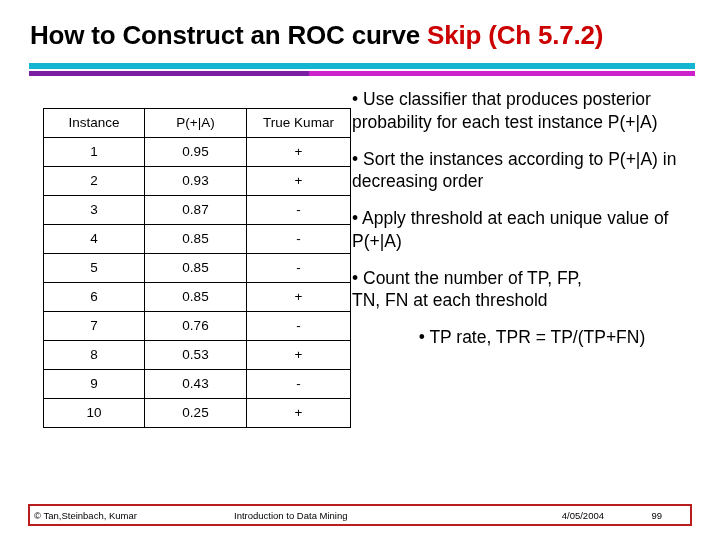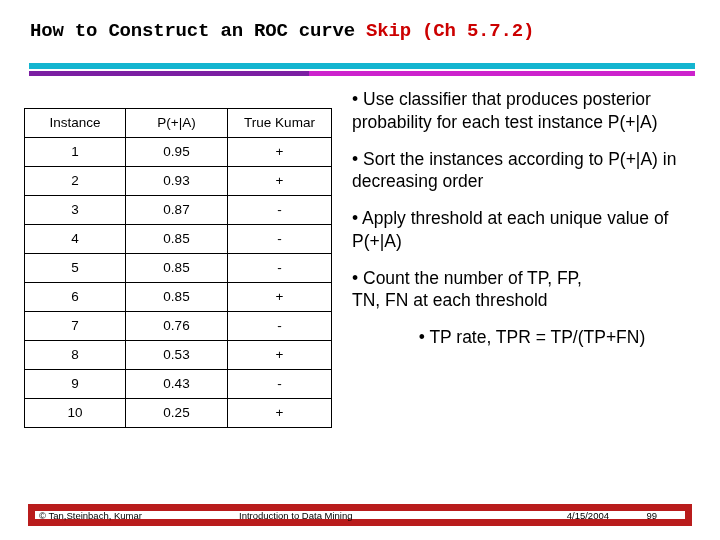--- a/index.html
+++ b/index.html
@@ -14,26 +14,25 @@
     overflow: hidden;
     position: relative;
   }
 
   
   #slide-title {
     position: absolute;
     left: 30px;
     top: 20px;
     width: 665px;
-    font-size: 19px;
+    font-size: 26px;
     font-weight: bold;
     color: #000000;
     letter-spacing: -0.2px;
     white-space: nowrap;
-    font-family: Liberation Mono, monospace;
   }
   #slide-title .accent {
     color: #cc0000;
   }
 
   
   #divider-group {
     position: absolute;
     left: 29px;
     top: 63px;
@@ -56,21 +55,21 @@
     background: #7b1fa2;
   }
   .bar-magenta {
     flex: 1;
     background: #cc22cc;
   }
 
   
   #roc-table {
     position: absolute;
-    left: 24px;
+    left: 43px;
     top: 108px;
     width: 307px;
     border-collapse: collapse;
     table-layout: fixed;
   }
   #roc-table td, #roc-table th {
     border: 1.6px solid #000000;
     text-align: center;
     font-size: 13.5px;
     font-weight: normal;
@@ -100,21 +99,21 @@
   }
   .bullet.b-center { text-align: center; margin-top: 7px; }
 
   
   #footer-bar {
     position: absolute;
     left: 28px;
     top: 504px;
     width: 664px;
     height: 22px;
-    border: 7px solid #b91c1c;
+    border: 2px solid #b91c1c;
     box-sizing: border-box;
     background: #ffffff;
     display: flex;
     align-items: center;
     font-size: 9.5px;
     color: #000000;
   }
   #footer-copyright { margin-left: 4px;  width: 200px; }
   #footer-center    { width: 250px; }
   #footer-date      { width: 120px; text-align: right; }
@@ -208,15 +207,15 @@
   <div class="bullet">• Sort the instances according to P(+|A) in decreasing order</div>
   <div class="bullet">• Apply threshold at each unique value of P(+|A)</div>
   <div class="bullet">• Count the number of TP, FP,
    TN, FN at each threshold</div>
   <div class="bullet b-center">• TP rate, TPR = TP/(TP+FN)</div>
 </div>
 
 <div id="footer-bar">
   <span id="footer-copyright">© Tan,Steinbach, Kumar</span>
   <span id="footer-center">Introduction to Data Mining</span>
-  <span id="footer-date">4/15/2004</span>
+  <span id="footer-date">4/05/2004</span>
   <span id="footer-page">99</span>
 </div>
 
 </body></html>

